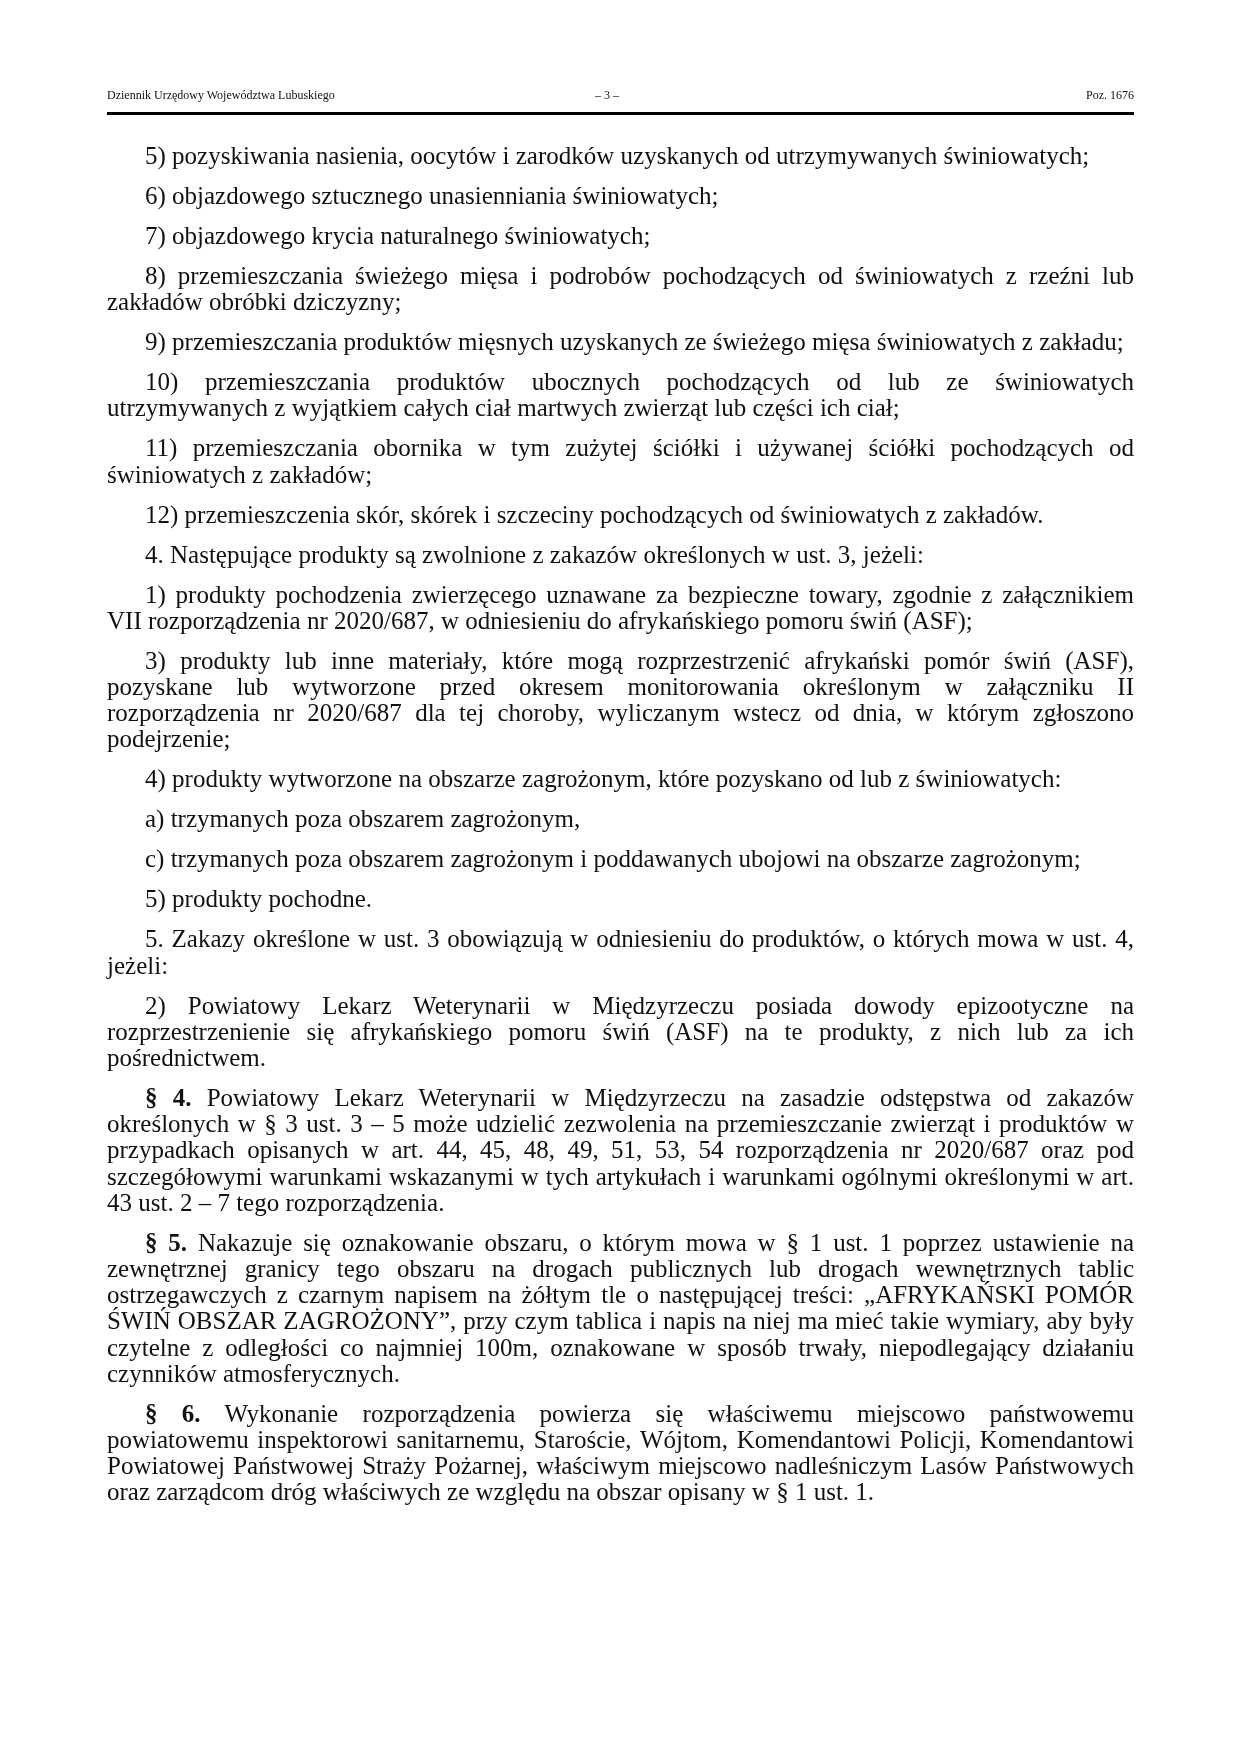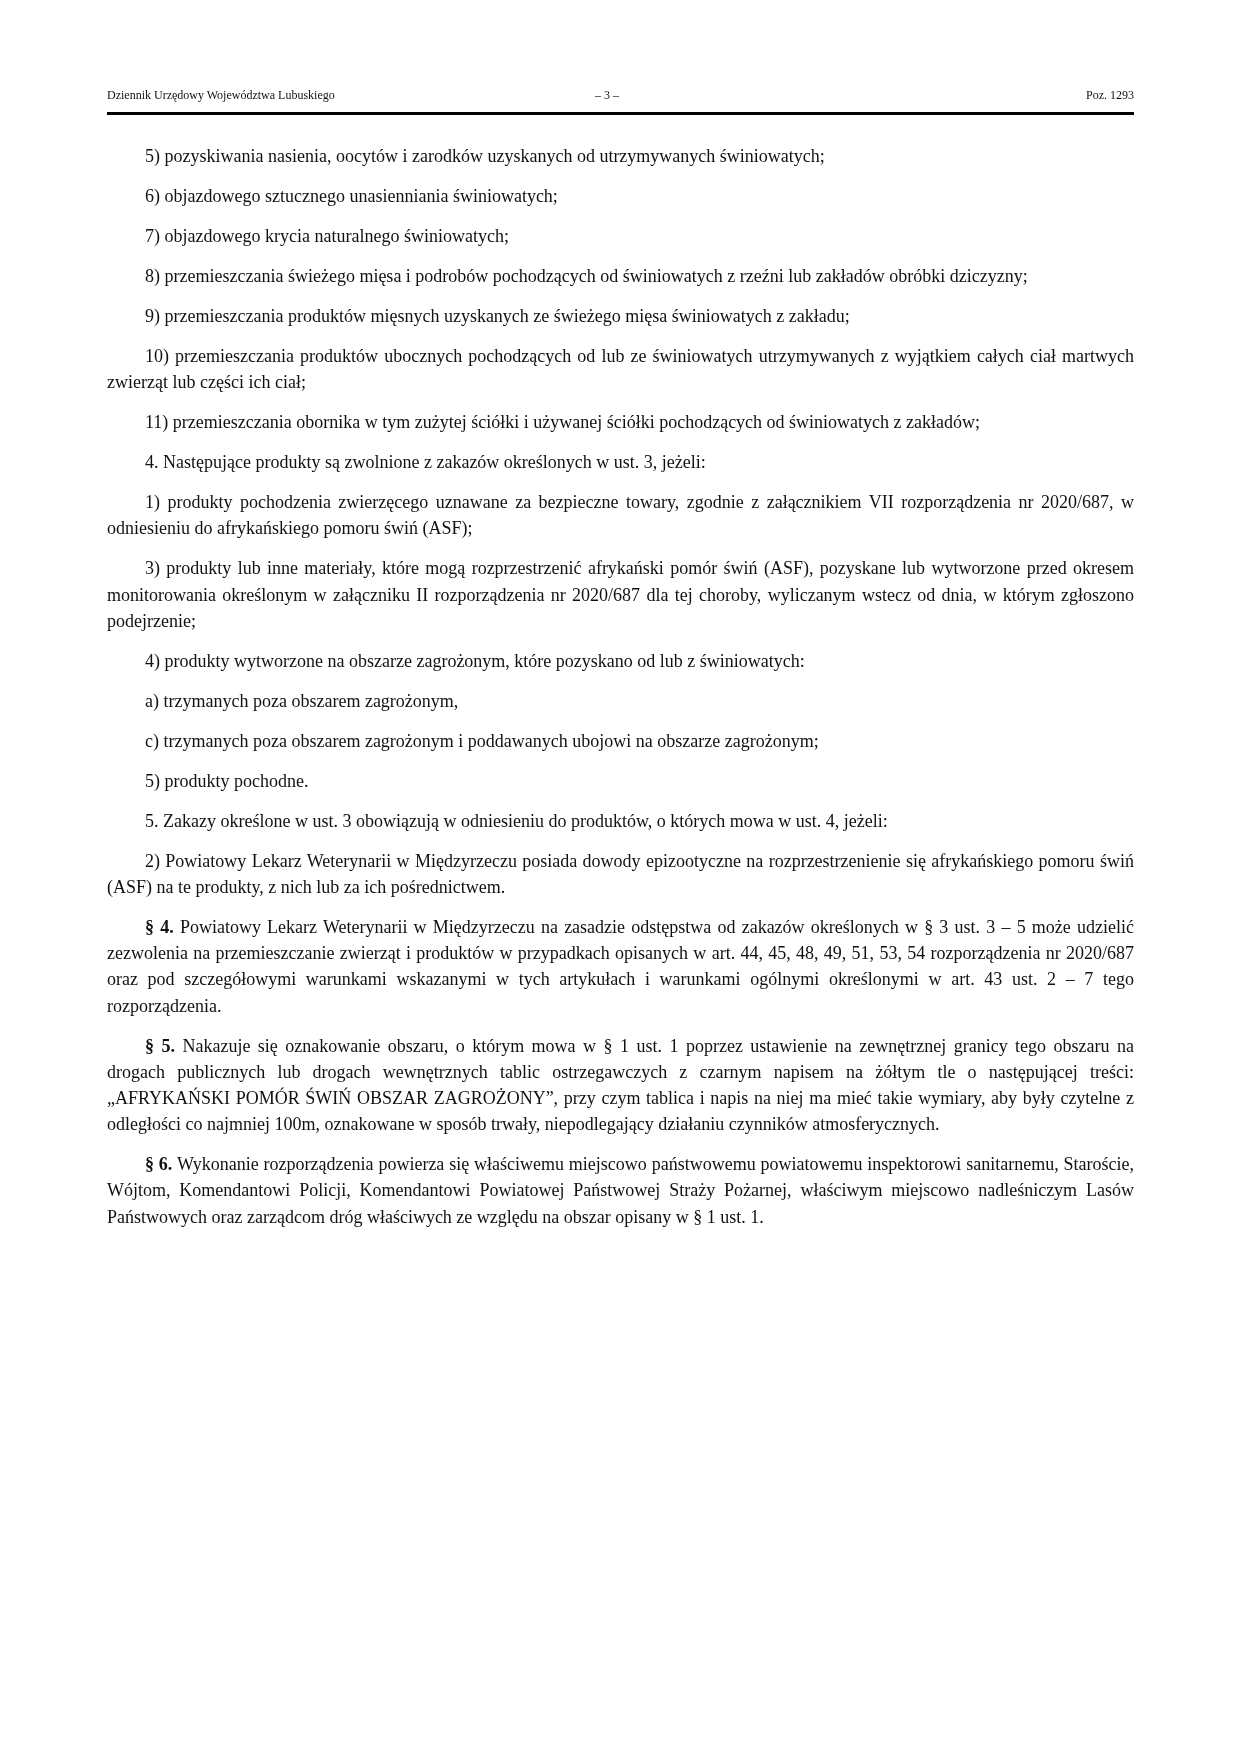--- a/index.html
+++ b/index.html
@@ -5,42 +5,43 @@
   html, body { margin: 0; padding: 0; background: #ffffff; }
   body { width: 1241px; height: 1755px; position: relative; overflow: hidden;
          font-family: "Liberation Serif", "DejaVu Serif", serif; color: #111; }
   .header { position: absolute; left: 107px; top: 84px; width: 1027px; height: 22px;
             font-size: 12px; line-height: 22px; }
   .header .left { position: absolute; left: 0; top: 0; }
   .header .center { position: absolute; left: 488px; top: 0; }
   .header .right { position: absolute; right: 0; top: 0; }
   .header-rule { position: absolute; left: 107px; top: 112px; width: 1027px; height: 3px; background: #000; }
   .content { position: absolute; left: 107px; top: 143px; width: 1027px;
-             font-size: 18px; line-height: 26.2px; }
+             font-size: 25px; line-height: 26.2px; }
   .content p { margin: 0 0 13.8px 0; text-indent: 38px; text-align: justify; }
   .content b { font-weight: bold; }
 </style>
 </head>
 <body>
 
 <div class="header">
   <span class="left">Dziennik Urzędowy Województwa Lubuskiego</span>
   <span class="center">– 3 –</span>
-  <span class="right">Poz. 1293</span>
+  <span class="right">Poz. 1676</span>
 </div>
 <div class="header-rule"></div>
 
 <div class="content">
   <p>5) pozyskiwania nasienia, oocytów i zarodków uzyskanych od utrzymywanych świniowatych;</p>
   <p>6) objazdowego sztucznego unasienniania świniowatych;</p>
   <p>7) objazdowego krycia naturalnego świniowatych;</p>
   <p>8) przemieszczania świeżego mięsa i podrobów pochodzących od świniowatych z rzeźni lub zakładów obróbki dziczyzny;</p>
   <p>9) przemieszczania produktów mięsnych uzyskanych ze świeżego mięsa świniowatych z zakładu;</p>
   <p>10) przemieszczania produktów ubocznych pochodzących od lub ze świniowatych utrzymywanych z wyjątkiem całych ciał martwych zwierząt lub części ich ciał;</p>
   <p>11) przemieszczania obornika w tym zużytej ściółki i używanej ściółki pochodzących od świniowatych z zakładów;</p>
+  <p>12) przemieszczenia skór, skórek i szczeciny pochodzących od świniowatych z zakładów.</p>
   <p>4. Następujące produkty są zwolnione z zakazów określonych w ust. 3, jeżeli:</p>
   <p>1) produkty pochodzenia zwierzęcego uznawane za bezpieczne towary, zgodnie z załącznikiem VII rozporządzenia nr 2020/687, w odniesieniu do afrykańskiego pomoru świń (ASF);</p>
   <p>3) produkty lub inne materiały, które mogą rozprzestrzenić afrykański pomór świń (ASF), pozyskane lub wytworzone przed okresem monitorowania określonym w załączniku II rozporządzenia nr 2020/687 dla tej choroby, wyliczanym wstecz od dnia, w którym zgłoszono podejrzenie;</p>
   <p>4) produkty wytworzone na obszarze zagrożonym, które pozyskano od lub z świniowatych:</p>
   <p>a) trzymanych poza obszarem zagrożonym,</p>
   <p>c) trzymanych poza obszarem zagrożonym i poddawanych ubojowi na obszarze zagrożonym;</p>
   <p>5) produkty pochodne.</p>
   <p>5. Zakazy określone w ust. 3 obowiązują w odniesieniu do produktów, o których mowa w ust. 4, jeżeli:</p>
   <p>2) Powiatowy Lekarz Weterynarii w Międzyrzeczu posiada dowody epizootyczne na rozprzestrzenienie się afrykańskiego pomoru świń (ASF) na te produkty, z nich lub za ich pośrednictwem.</p>
   <p><b>§ 4.</b><span> Powiatowy Lekarz Weterynarii w Międzyrzeczu na zasadzie odstępstwa od zakazów określonych w § 3 ust. 3 – 5 może udzielić zezwolenia na przemieszczanie zwierząt i produktów w przypadkach opisanych w art. 44, 45, 48, 49, 51, 53, 54 rozporządzenia nr 2020/687 oraz pod szczegółowymi warunkami wskazanymi w tych artykułach i warunkami ogólnymi określonymi w art. 43 ust. 2 – 7 tego rozporządzenia.</span></p>

